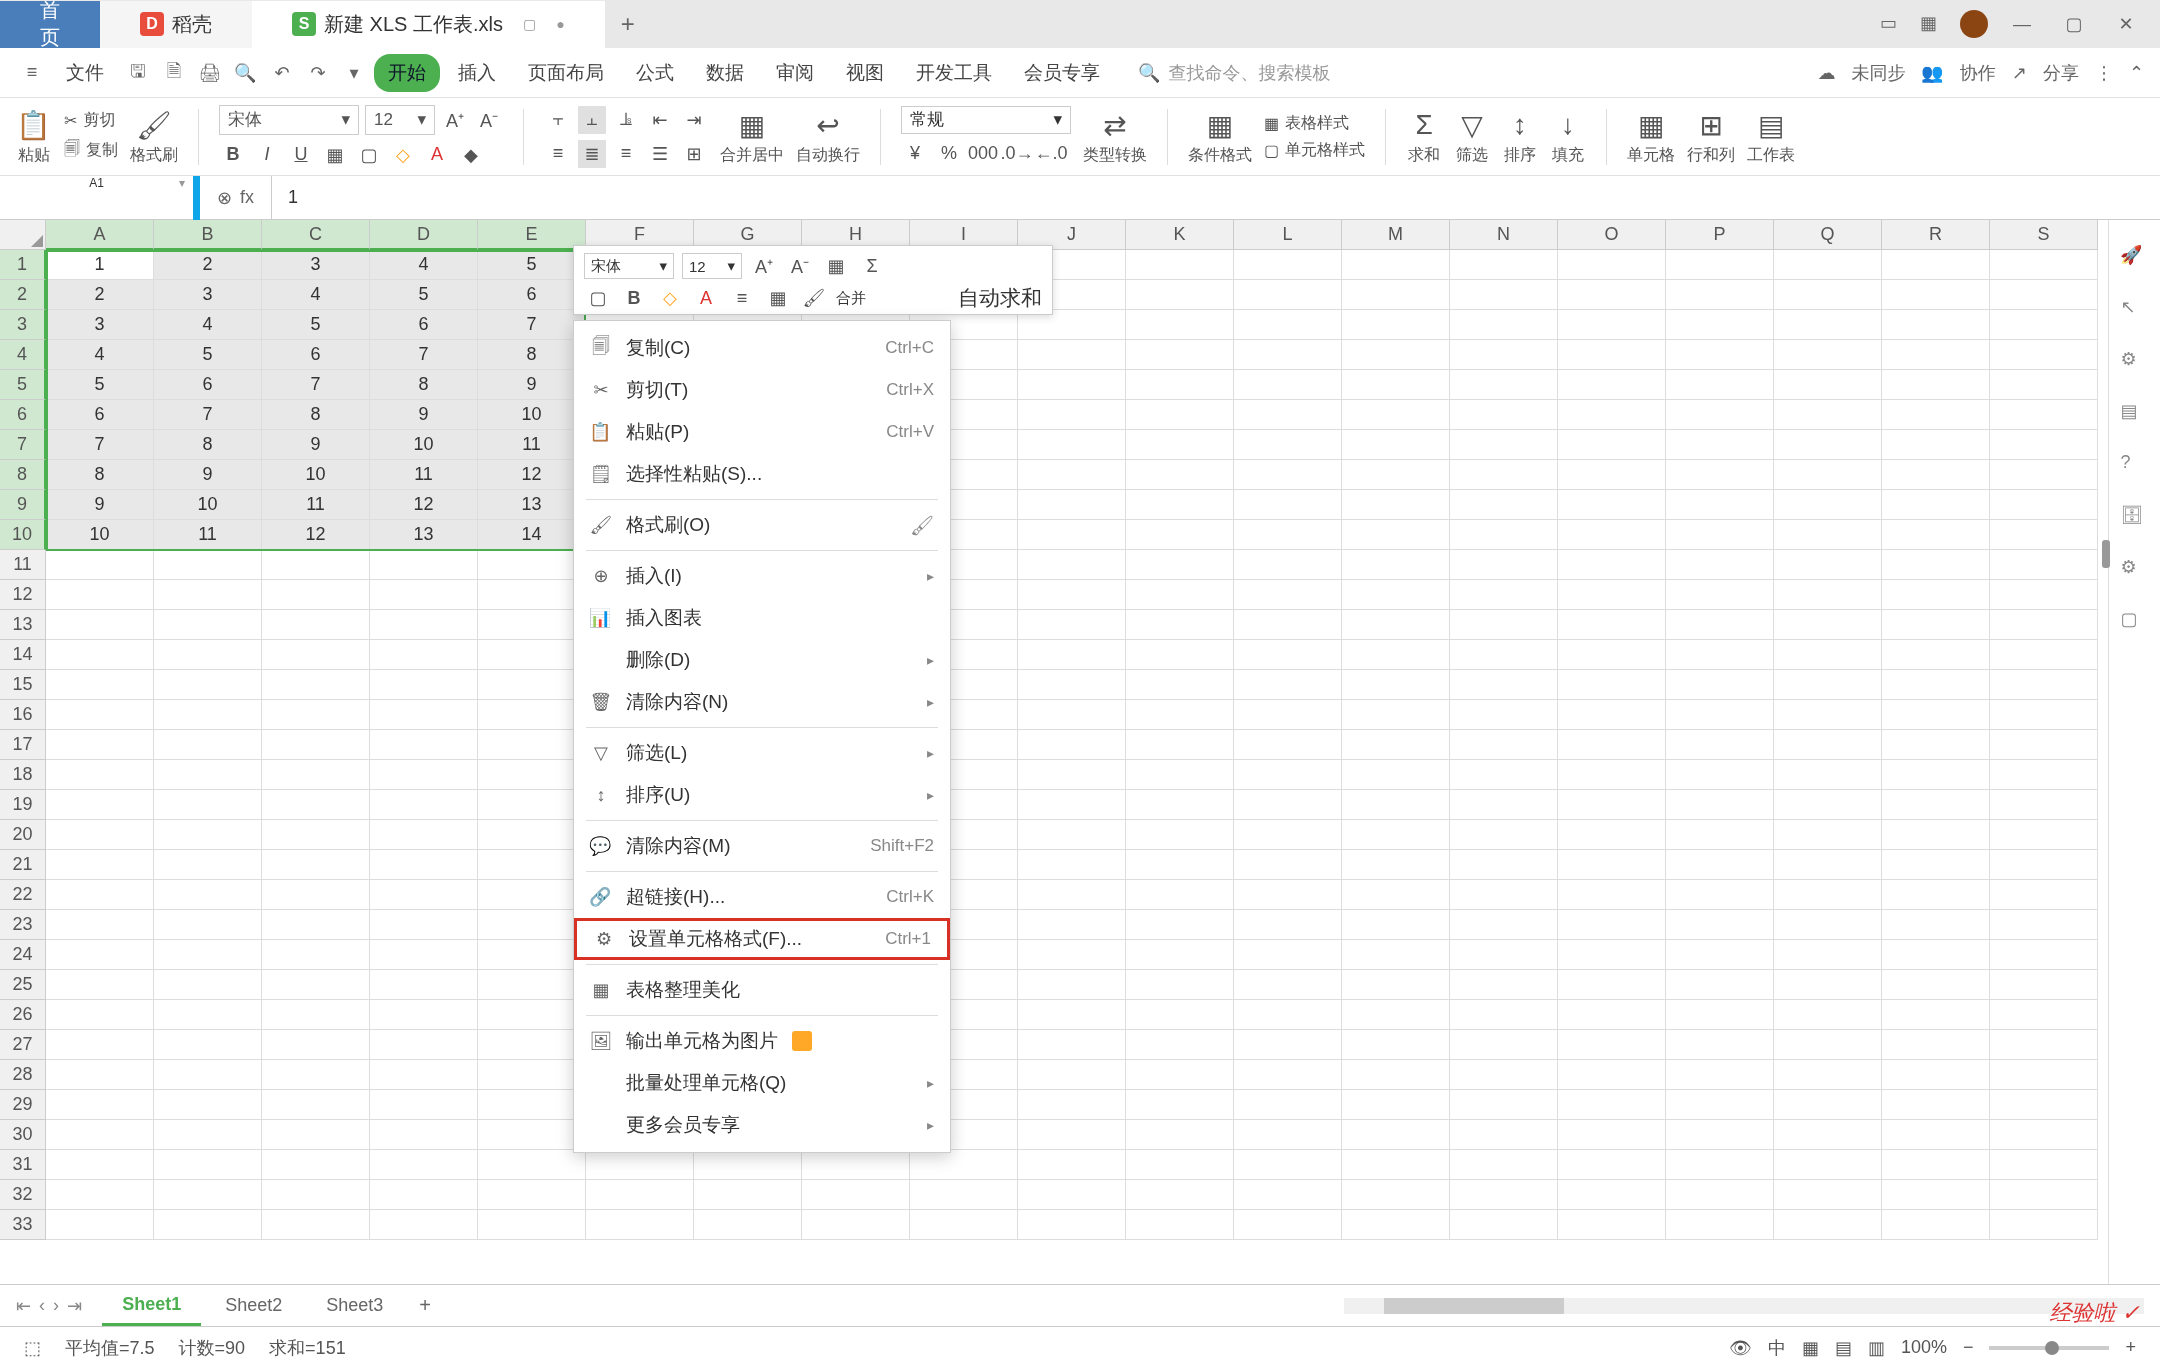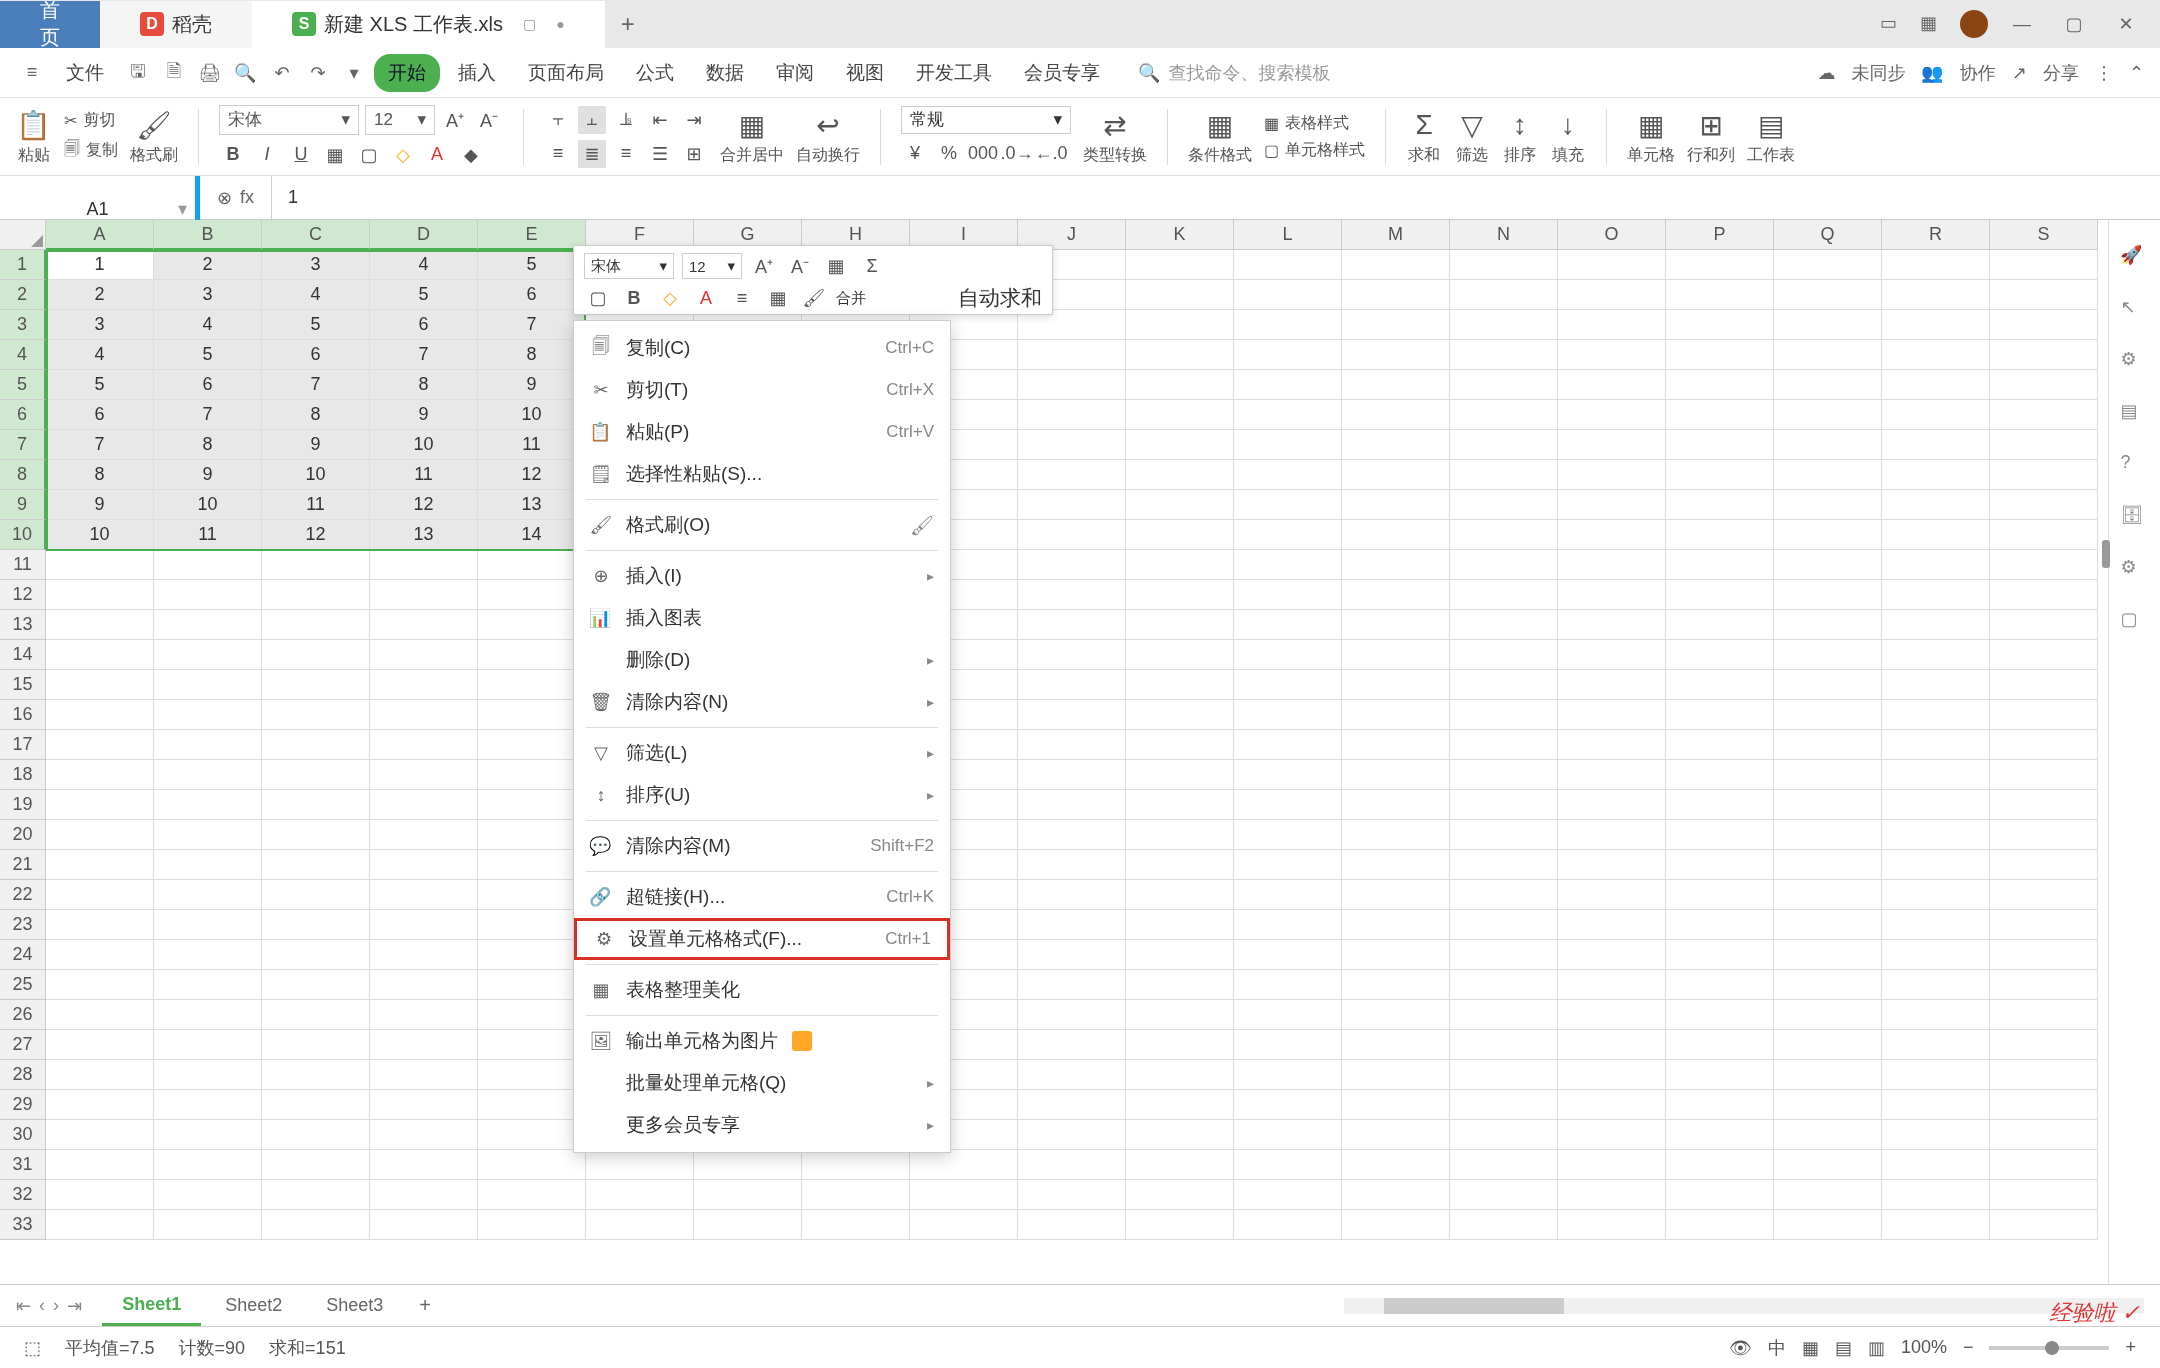--- a/index.html
+++ b/index.html
@@ -31,21 +31,21 @@
 .ribbon-group .big-icon { width: 36px; height: 36px; display: flex; align-items: center; justify-content: center; font-size: 28px; }
 .ribbon-row { display: flex; align-items: center; gap: 6px; font-size: 16px; color: #555; }
 .ribbon-col { display: flex; flex-direction: column; gap: 6px; }
 .font-select { width: 140px; height: 30px; border: 1px solid #ccc; padding: 0 8px; font-size: 17px; display: flex; align-items: center; justify-content: space-between; }
 .size-select { width: 70px; height: 30px; border: 1px solid #ccc; padding: 0 8px; font-size: 17px; display: flex; align-items: center; justify-content: space-between; }
 .ribbon-sep { width: 1px; height: 56px; background: #ddd; margin: 0 8px; }
 .small-btn { width: 28px; height: 28px; display: flex; align-items: center; justify-content: center; color: #555; font-size: 18px; }
 .num-sel { border: 1px solid #ccc; width: 170px; height: 28px; display: flex; align-items: center; padding: 0 8px; font-size: 17px; justify-content: space-between; }
 
 .formula-bar { height: 44px; display: flex; align-items: center; border-bottom: 1px solid #ccc; }
-.name-box { width: 200px; height: 44px; border-right: 5px solid #0ea5e9; display: flex; align-items: flex-end; justify-content: center; font-size: 18px; position: relative; }
+.name-box { width: 200px; height: 44px; border-right: 7px solid #0ea5e9; display: flex; align-items: flex-start; justify-content: center; font-size: 12px; position: relative; }
 .name-box .dd { position: absolute; right: 8px; color: #999; }
 .fx-box { width: 72px; display: flex; align-items: center; justify-content: center; gap: 8px; color: #666; font-size: 18px; border-right: 1px solid #ccc; height: 44px; }
 .formula-input { flex: 1; padding: 0 16px; font-size: 18px; }
 
 .grid-area { display: flex; height: calc(1368px - 48px - 50px - 78px - 44px - 42px - 42px); position: relative; }
 .corner { width: 46px; height: 30px; border-right: 1px solid #ccc; border-bottom: 1px solid #ccc; background: #f0f0f0; position: relative; }
 .corner::after { content: ''; position: absolute; right: 2px; bottom: 2px; border-left: 12px solid transparent; border-bottom: 12px solid #999; }
 .col-headers { display: flex; height: 30px; }
 .col-h { width: 108px; border-right: 1px solid #ccc; border-bottom: 1px solid #ccc; display: flex; align-items: center; justify-content: center; font-size: 18px; background: #f0f0f0; color: #555; }
 .col-h.sel { background: #d0e8d0; border-bottom: 2px solid #4caf50; }

